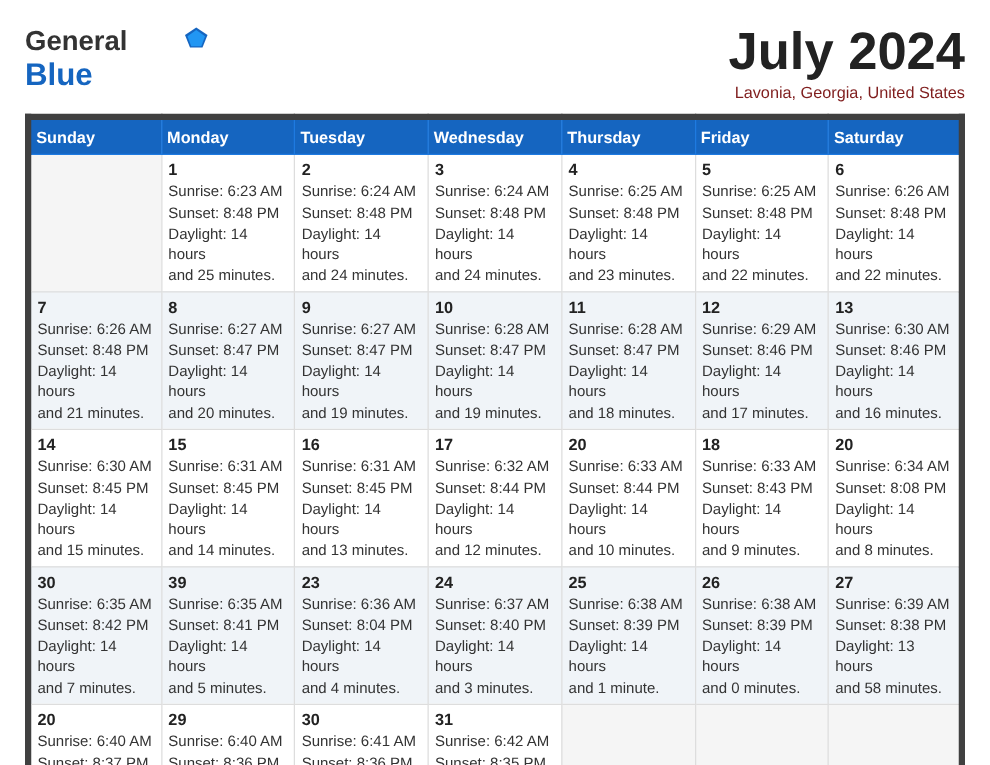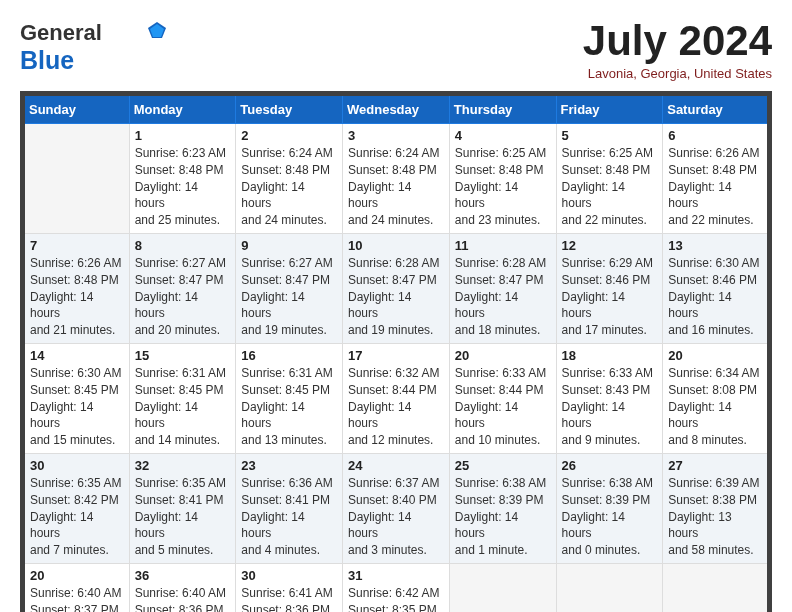--- a/index.html
+++ b/index.html
@@ -274,30 +274,30 @@
       </tr>
       <tr>
         <td>
           <div class="day-number">30</div>
           <div class="day-info" style="white-space: pre-line;">Sunrise: 6:35 AM
 Sunset: 8:42 PM
 Daylight: 14 hours
 and 7 minutes.</div>
         </td>
         <td>
-          <div class="day-number">32</div>
+          <div class="day-number">39</div>
           <div class="day-info" style="white-space: pre-line;">Sunrise: 6:35 AM
 Sunset: 8:41 PM
 Daylight: 14 hours
 and 5 minutes.</div>
         </td>
         <td>
           <div class="day-number">23</div>
           <div class="day-info" style="white-space: pre-line;">Sunrise: 6:36 AM
-Sunset: 8:41 PM
+Sunset: 8:04 PM
 Daylight: 14 hours
 and 4 minutes.</div>
         </td>
         <td>
           <div class="day-number">24</div>
           <div class="day-info" style="white-space: pre-line;">Sunrise: 6:37 AM
 Sunset: 8:40 PM
 Daylight: 14 hours
 and 3 minutes.</div>
         </td>
@@ -325,21 +325,21 @@
       </tr>
       <tr>
         <td>
           <div class="day-number">20</div>
           <div class="day-info" style="white-space: pre-line;">Sunrise: 6:40 AM
 Sunset: 8:37 PM
 Daylight: 13 hours
 and 57 minutes.</div>
         </td>
         <td>
-          <div class="day-number">36</div>
+          <div class="day-number">29</div>
           <div class="day-info" style="white-space: pre-line;">Sunrise: 6:40 AM
 Sunset: 8:36 PM
 Daylight: 13 hours
 and 56 minutes.</div>
         </td>
         <td>
           <div class="day-number">30</div>
           <div class="day-info" style="white-space: pre-line;">Sunrise: 6:41 AM
 Sunset: 8:36 PM
 Daylight: 13 hours

